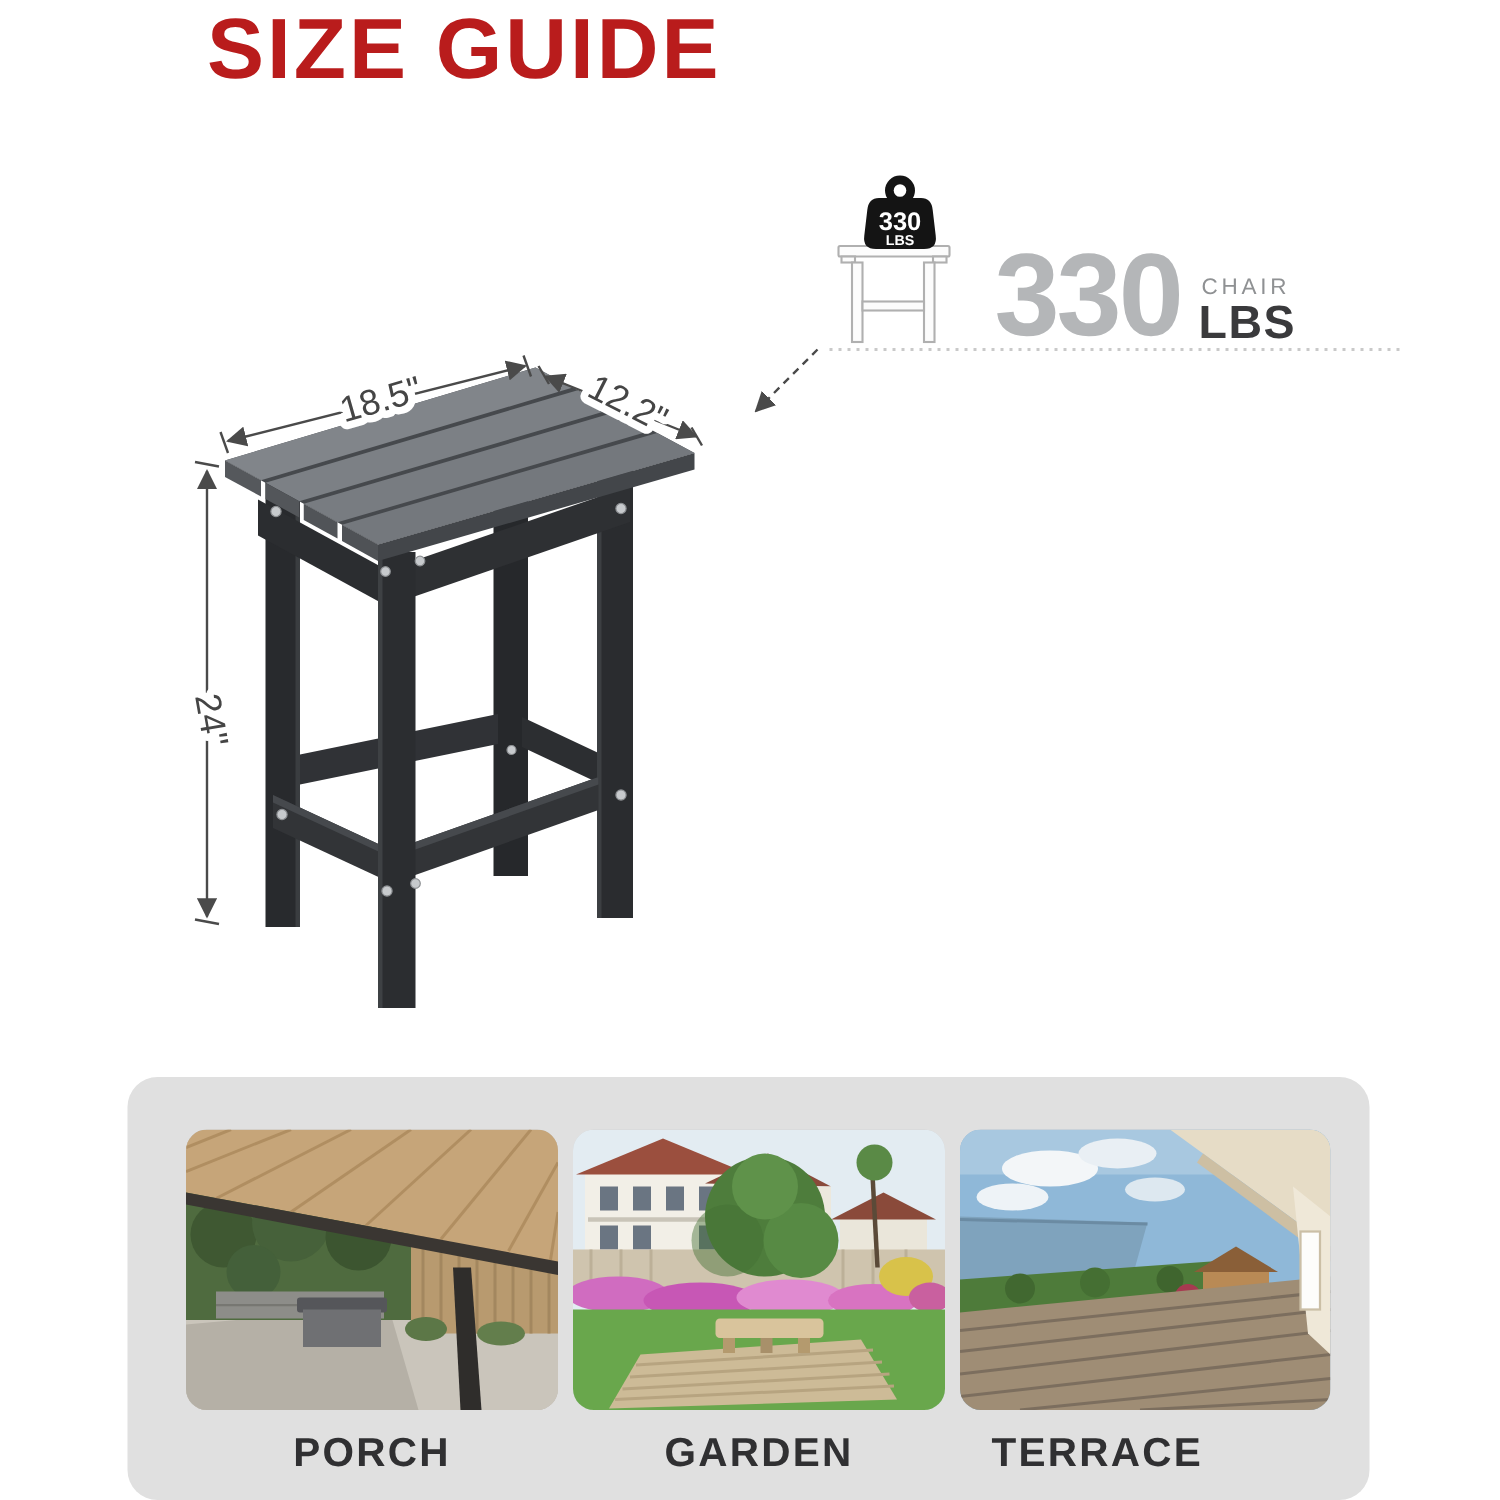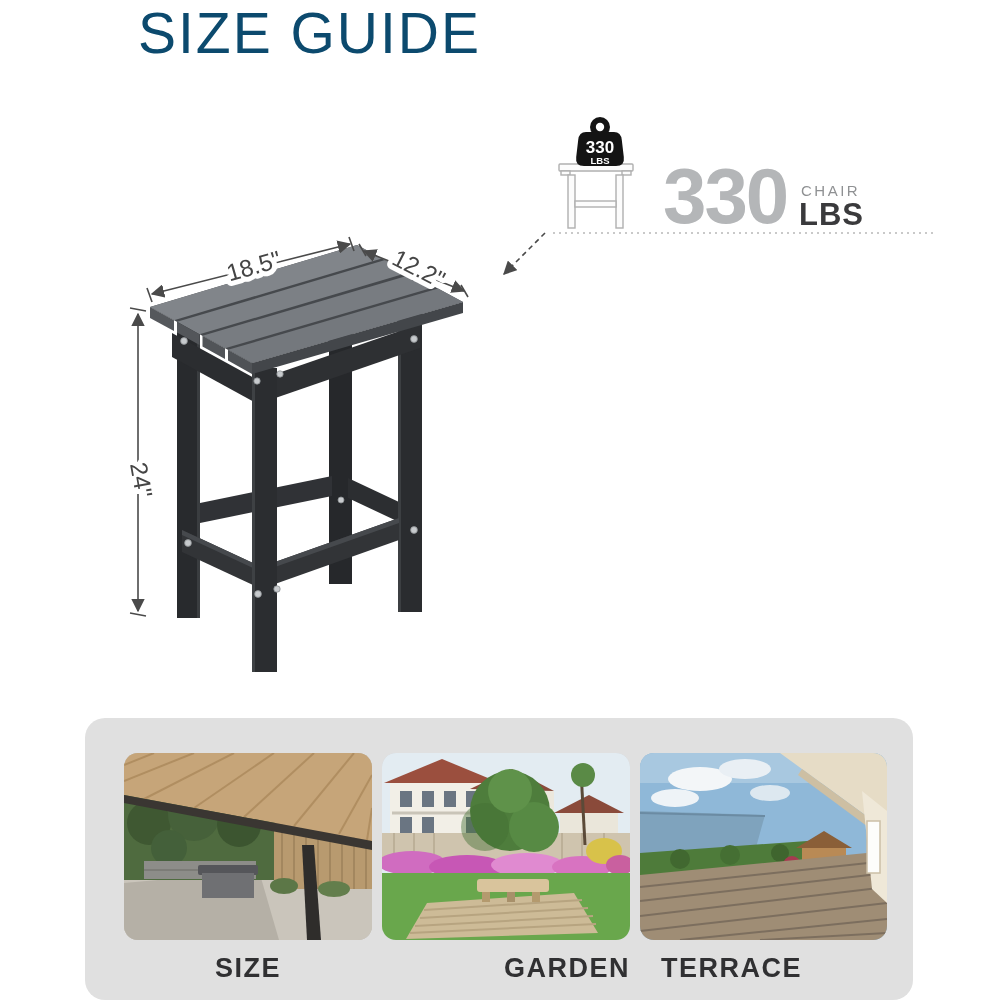--- a/index.html
+++ b/index.html
@@ -2,21 +2,21 @@
 <html><head>
 <meta charset="utf-8">
 <style>
   html,body{margin:0;padding:0;background:#fff;}
   .canvas{
     position:relative;width:1000px;height:1000px;background:#ffffff;
     font-family:"Liberation Sans", sans-serif;overflow:hidden;
   }
   .page-title{
     position:absolute;left:138px;top:0px;
-    font-size:57px;font-weight:400;letter-spacing:2px;color:#0c4a6e;
+    font-size:57px;font-weight:700;letter-spacing:2px;color:#b91c1c;
   }
   .illustration{position:absolute;left:0;top:0;}
   .scene-panel{
     position:absolute;left:85px;top:718px;width:828px;height:282px;
     background:#e0e0e0;border-radius:20px;
   }
   .photo{
     position:absolute;top:753px;width:248px;height:187px;
     border-radius:14px;overflow:hidden;background:#cfcfcf;
   }
@@ -278,17 +278,17 @@
         <line x1="40" y1="187" x2="247" y2="166"></line>
           <line x1="120" y1="187" x2="247" y2="180"></line>
       </g>
       <polygon points="140,0 247,0 247,78 162,16" fill="#e6dcc6"></polygon>
       <polygon points="162,16 247,78 247,88 158,22" fill="#cdbfa3"></polygon>
       <polygon points="222,38 247,58 247,150 232,136" fill="#efe8d8"></polygon>
       <rect x="227" y="68" width="13" height="52" fill="#fdfdfb" stroke="#cbbfa6" stroke-width="1.5"></rect>
     </svg>
   </div>
 
-  <div class="scene-label" style="left:124px;">SIZE</div>
-  <div class="scene-label" style="left:382px;text-align:right;">GARDEN</div>
+  <div class="scene-label" style="left:124px;">PORCH</div>
+  <div class="scene-label" style="left:382px;">GARDEN</div>
   <div class="scene-label" style="left:608px;width:247px;">TERRACE</div>
 
 </div>
 
 </body></html>

